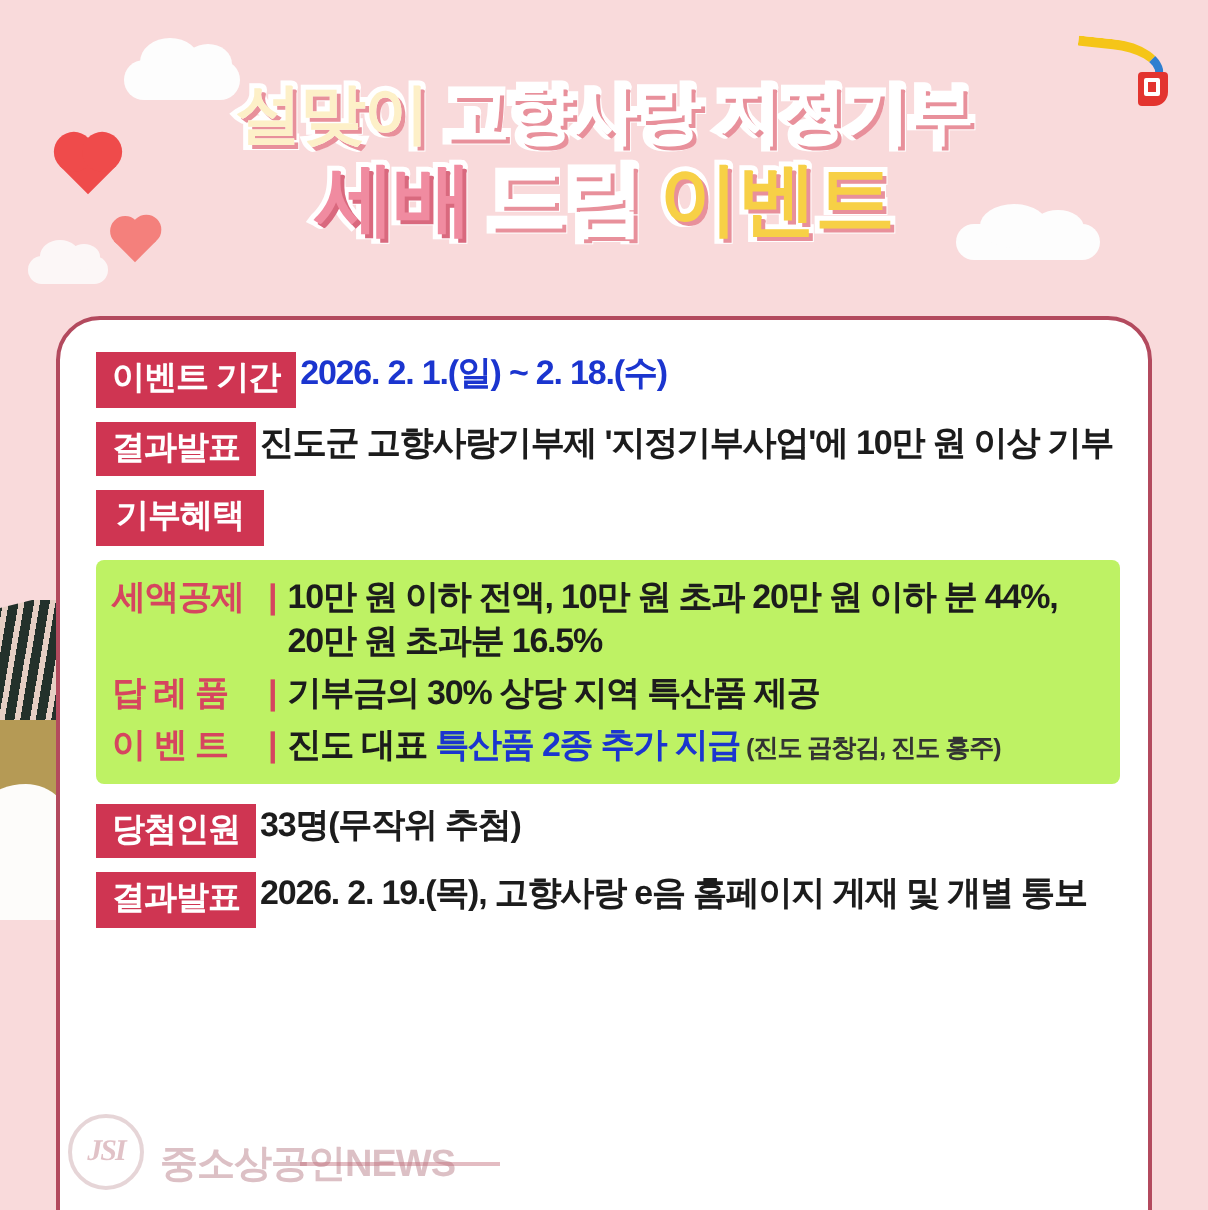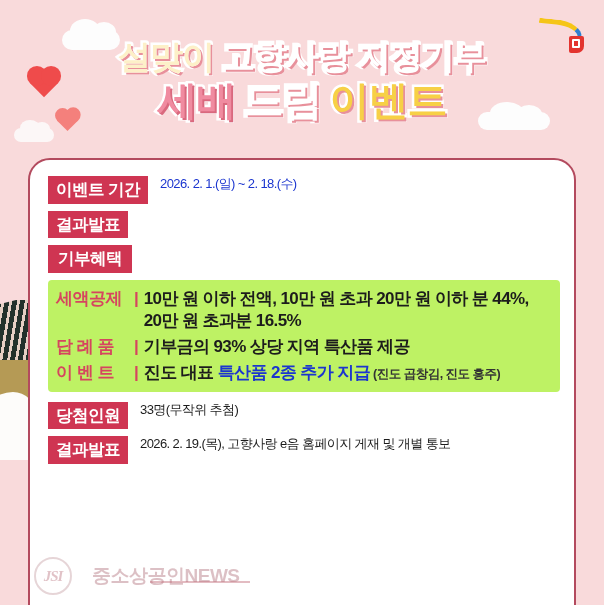--- a/index.html
+++ b/index.html
@@ -219,23 +219,23 @@
     white-space: nowrap;
     min-width: 78px;
     text-align: center;
     box-sizing: border-box;
   }
   .badge.wide { min-width: 84px; }
   .badge.solo { margin-bottom: 0; }
 
   .value {
     flex: 1 1 auto;
-    padding-left: 12px;
-    font-size: 13px;
-    font-weight: normal;
+    padding-left: 2px;
+    font-size: 17px;
+    font-weight: bold;
     color: #1c1c1c;
     line-height: 1.28;
     letter-spacing: -0.6px;
   }
   .value.blue { color: #1b35cf; }
 
   
   .benefit-panel {
     background: #bef264;
     border-radius: 4px;
@@ -280,40 +280,40 @@
     color: #333333;
     letter-spacing: -0.5px;
   }
 
   
   .watermark {
     position: absolute;
     left: 34px;
     bottom: 10px;
     display: flex;
-    align-items: center;
+    align-items: flex-end;
     opacity: 0.34;
     pointer-events: none;
   }
   .wm-badge {
     width: 34px; height: 34px;
     border-radius: 50%;
     border: 2px solid #b8868d;
     color: #a8505e;
     font-family: "Liberation Serif", "DejaVu Serif", serif;
     font-style: italic;
     font-weight: bold;
     font-size: 15px;
     display: flex;
     align-items: center;
     justify-content: center;
     letter-spacing: -1px;
   }
   .wm-text {
-    margin-left: 20px;
+    margin-left: 8px;
     font-size: 19px;
     font-weight: bold;
     color: #9c4a57;
     letter-spacing: -0.5px;
   }
   .wm-rule {
     position: absolute;
     left: 150px;
     bottom: 22px;
     width: 100px;
@@ -355,38 +355,39 @@
 
   <div class="card">
 
     <div class="row">
       <div class="badge">이벤트 기간</div>
       <div class="value blue">2026. 2. 1.(일) ~ 2. 18.(수)</div>
     </div>
 
     <div class="row">
       <div class="badge">결과발표</div>
+      <div class="value">진도군 고향사랑기부제 '지정기부사업'에 10만 원 이상 기부</div>
     </div>
 
     <div class="row">
       <div class="badge wide solo">기부혜택</div>
     </div>
 
     <div class="benefit-panel">
 
       <div class="benefit-row">
         <div class="b-label">세액공제</div>
         <div class="b-sep">|</div>
         <div class="b-text">10만 원 이하 전액, 10만 원 초과 20만 원 이하 분 44%, 20만 원 초과분 16.5%</div>
       </div>
 
       <div class="benefit-row">
         <div class="b-label">답 례 품</div>
         <div class="b-sep">|</div>
-        <div class="b-text">기부금의 93% 상당 지역 특산품 제공</div>
+        <div class="b-text">기부금의 30% 상당 지역 특산품 제공</div>
       </div>
 
       <div class="benefit-row">
         <div class="b-label">이 벤 트</div>
         <div class="b-sep">|</div>
         <div class="b-text"><span>진도 대표 </span><span class="b-hl">특산품 2종 추가 지급</span><span class="b-note"> (진도 곱창김, 진도 홍주)</span></div>
       </div>
 
     </div>
 

